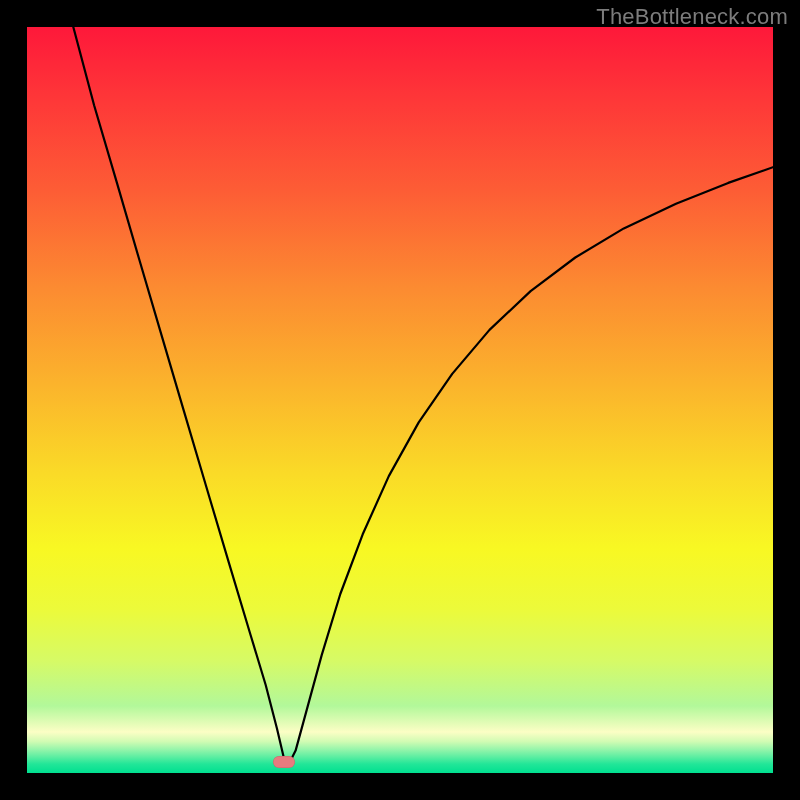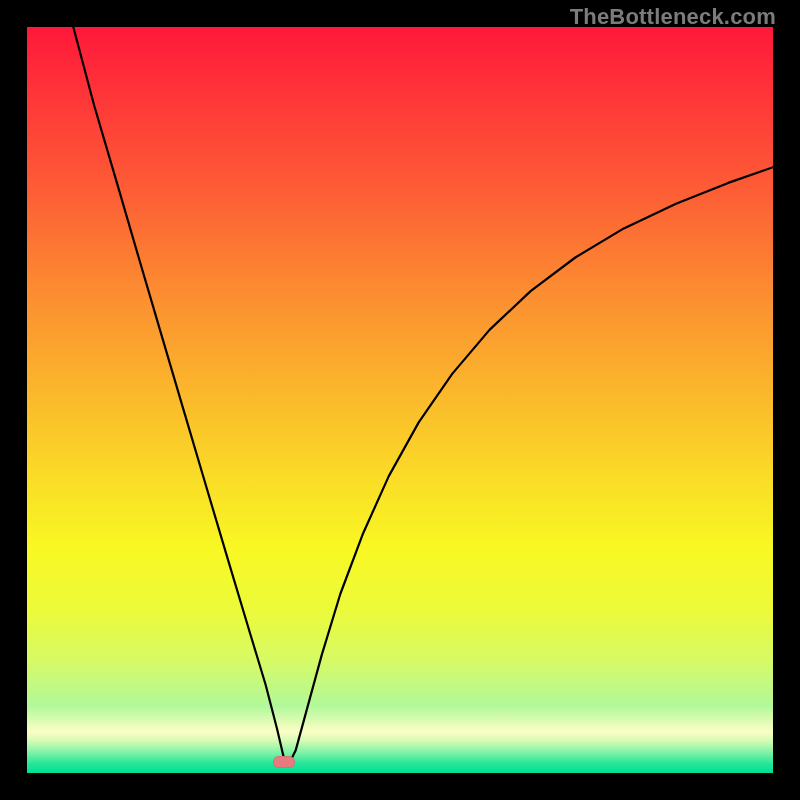--- a/index.html
+++ b/index.html
@@ -41,23 +41,23 @@
     position: absolute;
     width: 22px;
     height: 12px;
     border-radius: 6px;
     transform: translate(-50%, -50%);
     box-shadow: 0 0 0 0.5px rgba(0,0,0,0.15) inset;
   }
   .watermark {
     position: absolute;
     top: 4px;
-    right: 24px;
+    right: 12px;
     font-size: 22px;
-    font-weight: 700;
+    font-weight: 400;
     color: #7c7c7c;
     letter-spacing: 0.2px;
     user-select: none;
   }
 </style>
 </head>
 <body>
 
 <div class="frame">
 

